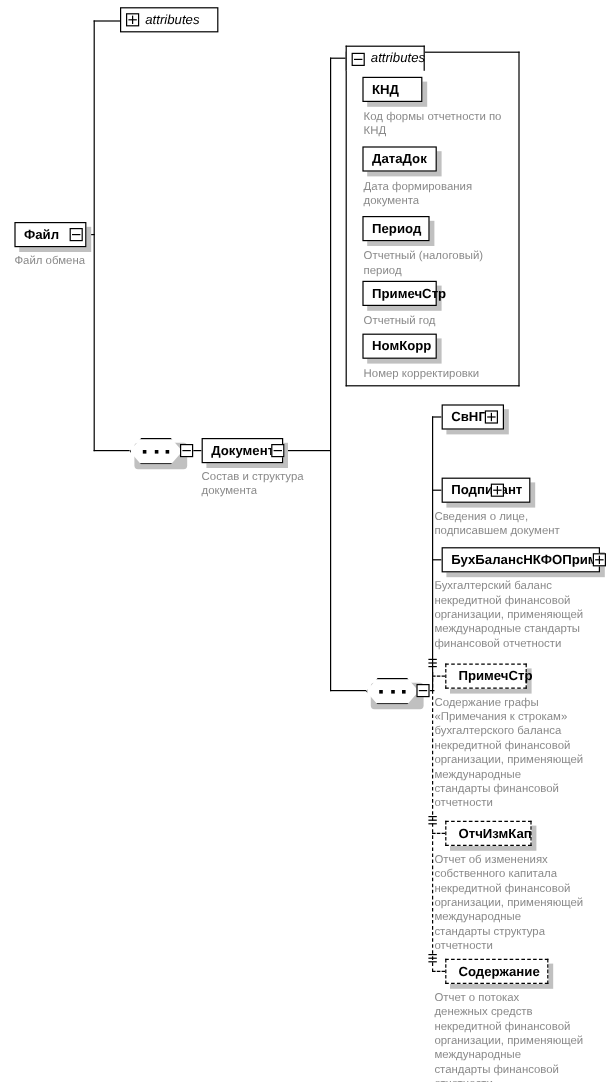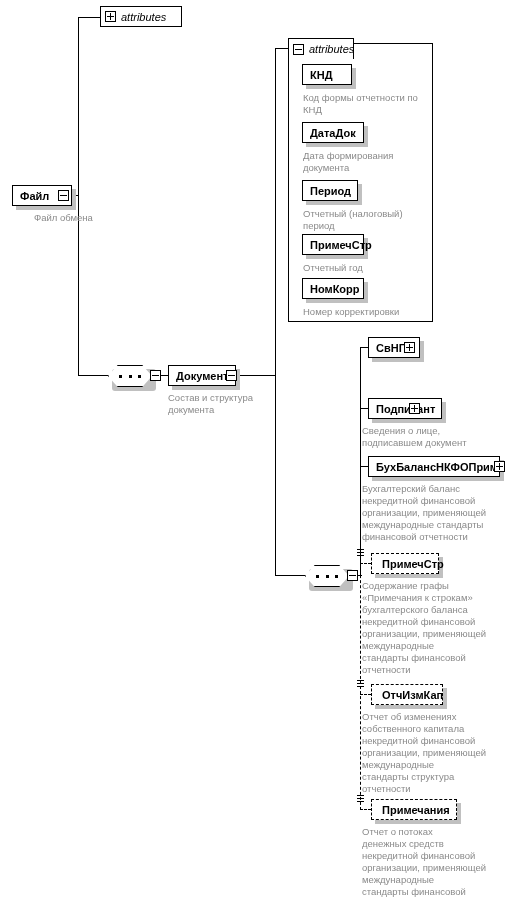--- a/index.html
+++ b/index.html
@@ -116,21 +116,21 @@
   <div class="line hline" style="left:78px;top:17px;width:22px;"></div>
   <div class="line hline" style="left:78px;top:375px;width:30px;"></div>
 
   <div class="shadow" style="left:16px;top:189px;width:60px;height:21px;"></div>
   <div class="node" id="file-node" style="left:12px;top:185px;width:60px;justify-content:flex-start;">
     <span>Файл</span>
   </div>
   <div class="expander" style="left:58px;top:190px;">
     <i class="h" style="left:1px;top:4px;"></i>
   </div>
-  <div class="doc" style="left:12px;top:212px;width:110px;margin-left:22px;">Файл обмена</div>
+  <div class="doc" style="left:12px;top:212px;width:110px;">Файл обмена</div>
 
   <div class="attr-inline" style="left:100px;top:6px;width:82px;">
     <span class="attr-sq">
       <i class="h"></i>
         <i class="v"></i>
     </span>
     <span class="lbl">attributes</span>
   </div>
 
   <div class="attrbox" style="left:288px;top:43px;width:145px;height:279px;border-top:none;"></div>
@@ -293,21 +293,21 @@
 собственного капитала
 некредитной финансовой
 организации, применяющей
 международные
 стандарты структура
 отчетности</div>
 
   <div class="dline-h" style="left:360px;top:809px;width:11px;"></div>
   <div class="shadow" style="left:375px;top:803px;width:86px;height:21px;"></div>
   <div class="node optional" style="left:371px;top:799px;width:86px;padding-left:10px;">
-    <span>Примечания</span>
+    <span>Содержание</span>
   </div>
   <div class="repeat" style="left:357px;top:795px;">
     <i style="top:0;width:7px;"></i>
       <i style="top:3px;width:7px;"></i>
       <i style="top:6px;width:7px;"></i>
   </div>
   <div class="doc" style="left:362px;top:826px;width:142px;">Отчет о потоках
 денежных средств
 некредитной финансовой
 организации, применяющей

